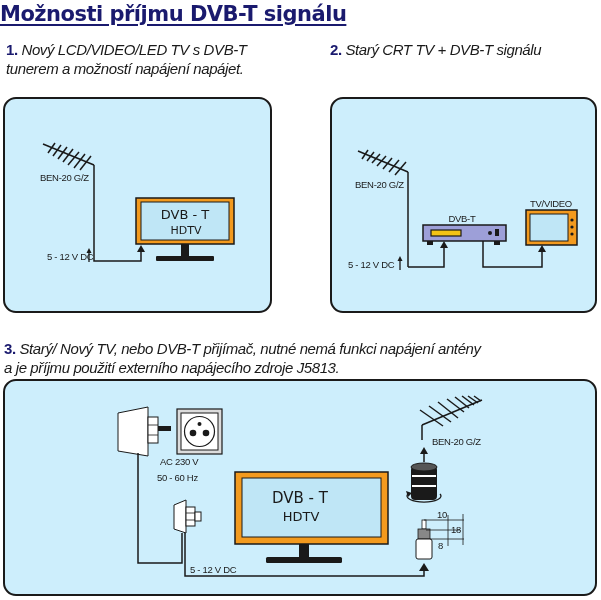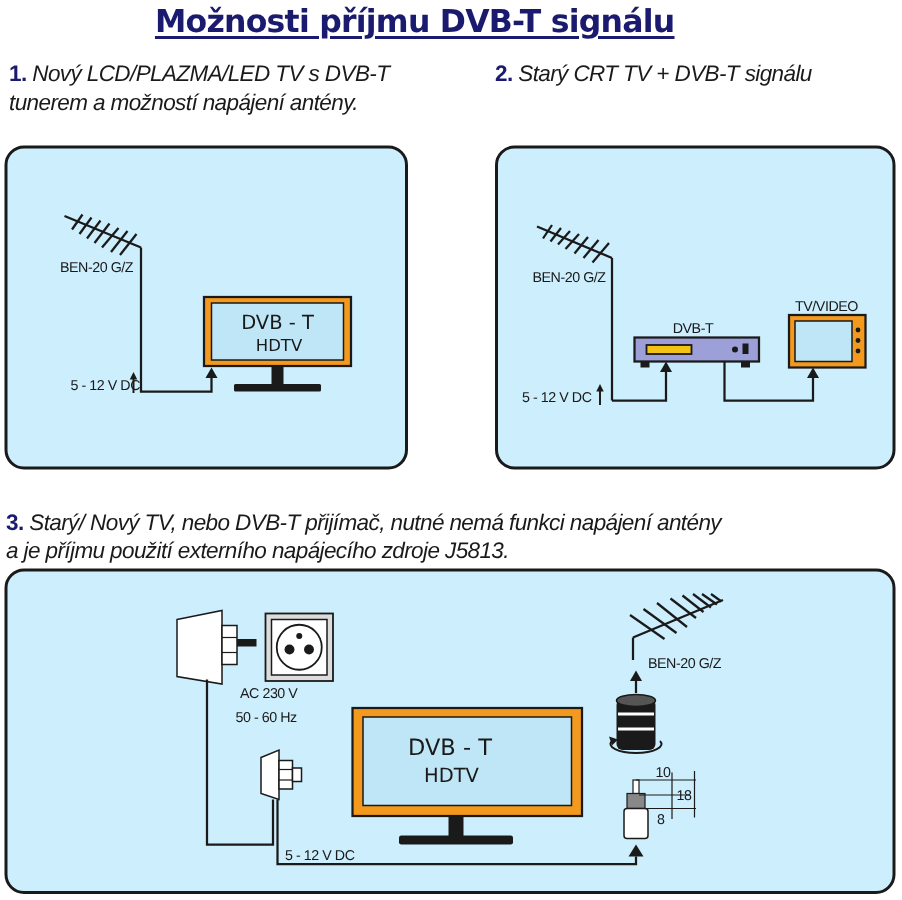--- a/index.html
+++ b/index.html
@@ -1,18 +1,18 @@
 <!DOCTYPE html>
 <html><head>
 <meta charset="utf-8">
 <style>
   html, body { margin:0; padding:0; background:#ffffff; }
   body { width:601px; height:600px; position:relative; overflow:hidden; font-family:"Liberation Sans", sans-serif; }
   .title {
-    position:absolute; left:0; width:553px; top:2px; text-align:center;
+    position:absolute; left:0; width:553px; top:2px; 
     font-family:"DejaVu Sans", sans-serif; font-weight:bold; font-size:21px; color:#1a1a6e;
     text-decoration:underline; text-decoration-thickness:2px; text-underline-offset:3px;
     letter-spacing:-0.5px;
   }
   .caption {
     position:absolute; font-family:"Liberation Sans", sans-serif; font-style:italic; font-size:15px;
     color:#1a1a1a; line-height:19px; letter-spacing:-0.4px;
   }
   .caption .num { font-style:normal; font-weight:bold; color:#1a1a6e; }
   .panel {
@@ -23,22 +23,22 @@
   .lbl { font-family:"Liberation Sans", sans-serif; font-size:9.5px; fill:#1a1a1a; letter-spacing:-0.3px; }
   .tvtxt { font-family:"DejaVu Sans", sans-serif; fill:#1a1a1a; }
 </style>
 </head>
 <body>
 
 <div class="title">Možnosti příjmu DVB-T signálu</div>
 
 <div class="caption" style="left:6px; top:40px;">
   <span class="num">1.</span>
-  <span>Nový LCD/PLAZMA/LED TV s DVB-T</span><br>
-  <span>tunerem a možností napájení antény.</span>
+  <span>Nový LCD/VIDEO/LED TV s DVB-T</span><br>
+  <span>tunerem a možností napájení napájet.</span>
 </div>
 
 <div class="caption" style="left:330px; top:40px;">
   <span class="num">2.</span>
   <span>Starý CRT TV + DVB-T signálu</span><br>
 </div>
 
 <div class="caption" style="left:4px; top:339px;">
   <span class="num">3.</span>
   <span>Starý/ Nový TV, nebo DVB-T přijímač, nutné nemá funkci napájení antény</span><br>

